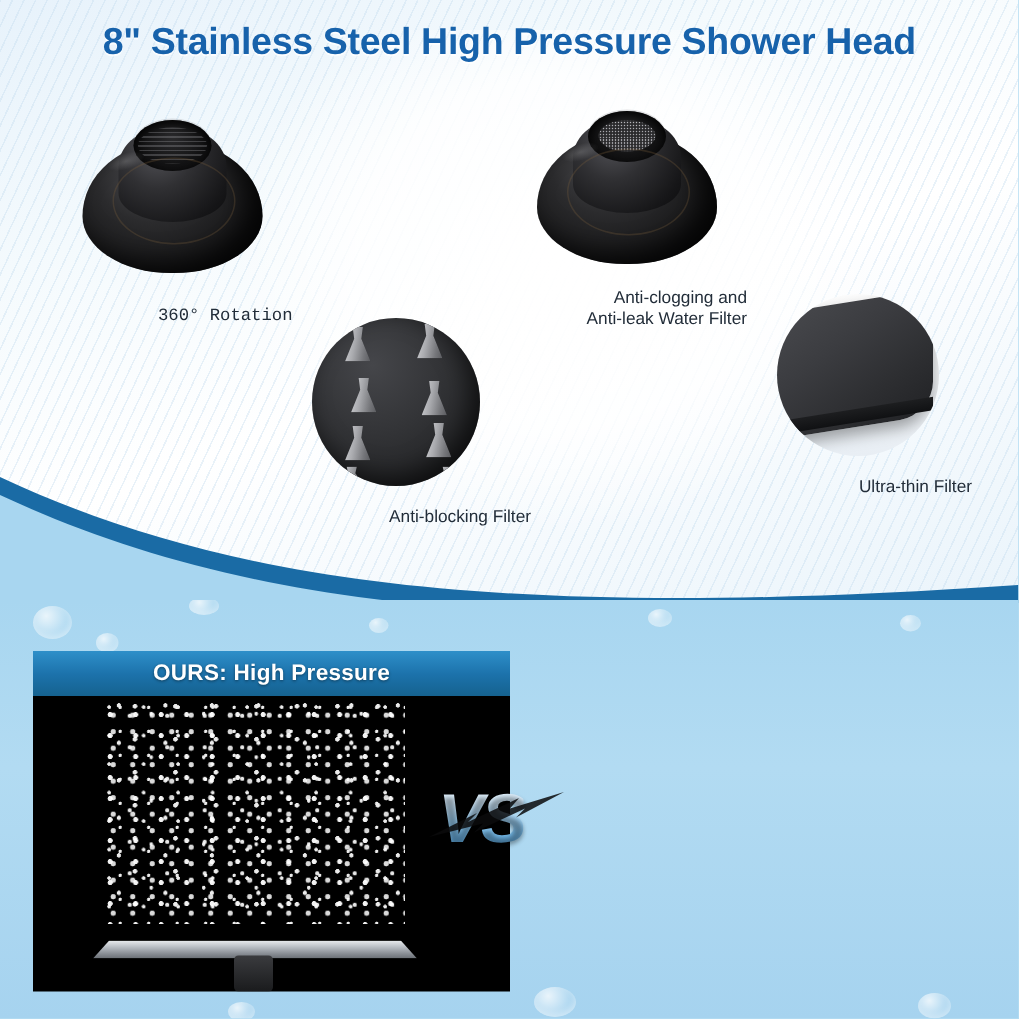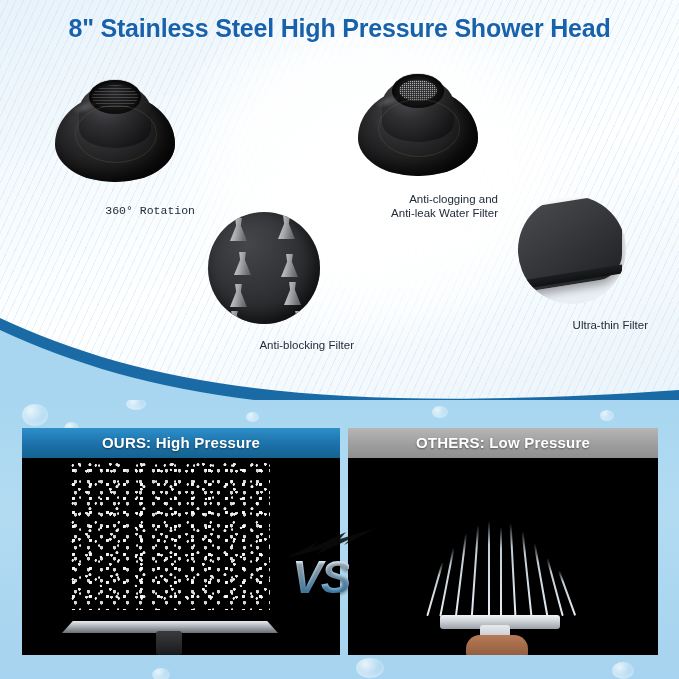--- a/index.html
+++ b/index.html
@@ -138,20 +138,21 @@
     background:radial-gradient(circle at 34% 30%, rgba(255,255,255,.75), rgba(255,255,255,.12) 62%, rgba(255,255,255,0) 78%);
     box-shadow:inset -1px -2px 4px rgba(255,255,255,.45);
   }
 
   .panel{position:absolute;top:28px;}
   .panel-head{
     height:30px;line-height:30px;text-align:center;
     color:#ffffff;font-size:15px;font-weight:bold;
     letter-spacing:.2px;
     text-shadow:0 1px 2px rgba(0,0,0,.45);
+    margin-top:6px;
   }
   .head-ours{background:linear-gradient(180deg,#2e8fc9 0%,#1c72ab 52%,#15628f 100%);}
   .head-others{background:linear-gradient(180deg,#b6b6b6 0%,#9e9e9e 55%,#8f8f8f 100%);}
   .photo{position:relative;background:#000;overflow:hidden;}
 
   
   .spray{
     position:absolute;left:48px;top:4px;width:200px;height:148px;
     background:
       radial-gradient(circle at 12% 18%, #fff 0 1.1px, rgba(0,0,0,0) 1.4px),
@@ -208,21 +209,20 @@
   .vs{
     position:absolute;left:292px;top:118px;
     font-size:46px;font-weight:bold;font-style:italic;
     letter-spacing:-2px;
     color:#8fc9ee;
     background:linear-gradient(180deg,#ffffff 0%,#cfe8fa 32%,#79bbe8 68%,#3d8fcd 100%);
     -webkit-background-clip:text;background-clip:text;
     -webkit-text-fill-color:transparent;
     text-shadow:0 2px 3px rgba(0,0,0,.35);
     z-index:5;
-    margin-top:32px;
   }
   .vs-slash{
     position:absolute;left:284px;top:126px;width:96px;height:40px;z-index:6;
   }
 </style>
 </head>
 <body>
 
 <div id="page">
 
@@ -301,39 +301,20 @@
     <div class="panel" style="left:22px;width:318px;">
       <div class="panel-head head-ours">OURS: High Pressure</div>
       <div class="photo" style="height:197px;">
         <div class="spray"></div>
         <div class="spray2"></div>
         <div class="head-plate"></div>
         <div class="head-stem"></div>
       </div>
     </div>
 
-    <div class="panel" style="left:348px;width:310px;">
-      <div class="panel-head head-others">OTHERS: Low Pressure</div>
-      <div class="photo" style="height:197px;">
-        <div class="jet" style="left:86px;height:56px;transform:rotate(16deg);"></div>
-        <div class="jet" style="left:98px;height:70px;transform:rotate(11deg);"></div>
-        <div class="jet" style="left:112px;height:84px;transform:rotate(7deg);"></div>
-        <div class="jet" style="left:126px;height:92px;transform:rotate(4deg);"></div>
-        <div class="jet" style="left:140px;height:96px;"></div>
-        <div class="jet" style="left:152px;height:90px;"></div>
-        <div class="jet" style="left:164px;height:94px;transform:rotate(-3deg);"></div>
-        <div class="jet" style="left:178px;height:86px;transform:rotate(-6deg);"></div>
-        <div class="jet" style="left:192px;height:74px;transform:rotate(-10deg);"></div>
-        <div class="jet" style="left:206px;height:60px;transform:rotate(-15deg);"></div>
-        <div class="jet" style="left:218px;height:48px;transform:rotate(-20deg);"></div>
-        <div class="weak-head"></div>
-        <div class="weak-stem"></div>
-        <div class="hand"></div>
-      </div>
-    </div>
 
     <div class="vs">VS</div>
     <svg class="vs-slash" viewBox="0 0 96 40">
       <path d="M2,32 L34,16 L28,22 L62,6 L56,13 L92,2 L60,19 L66,13 L32,29 L38,23 Z" fill="#0b0b0c" opacity=".85"></path>
     </svg>
   </div>
 
 </div>
 
 </body></html>

